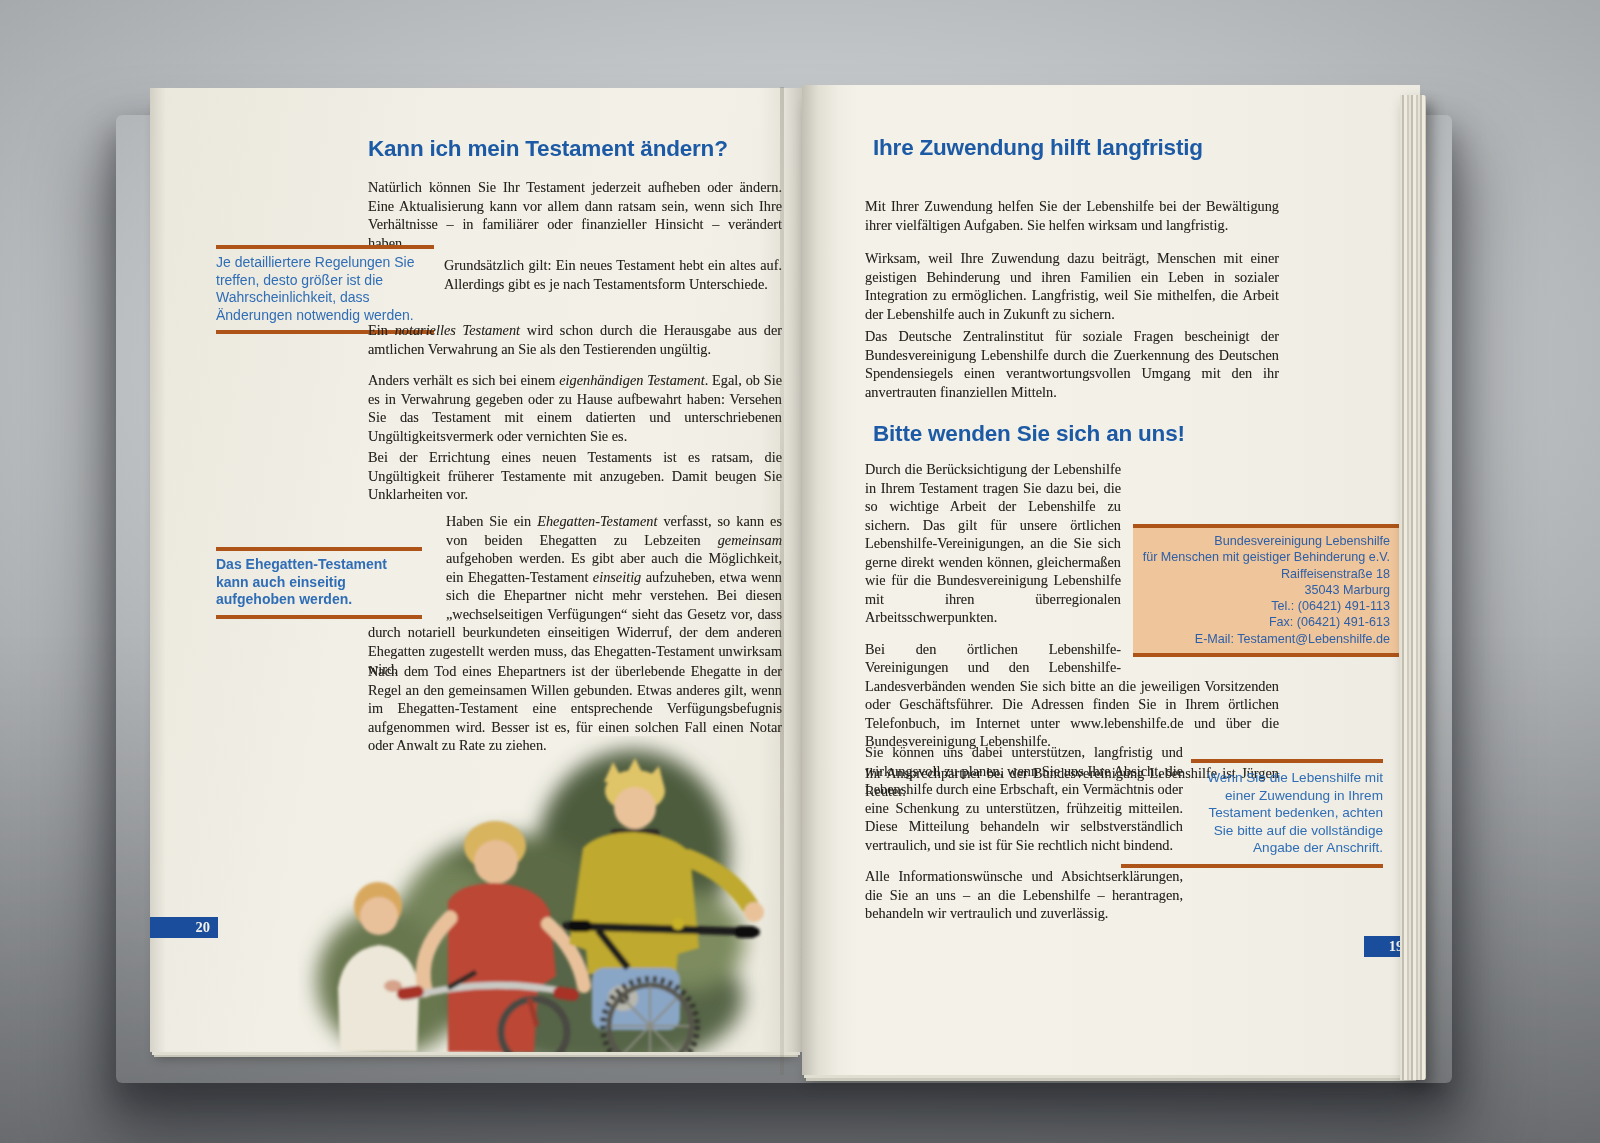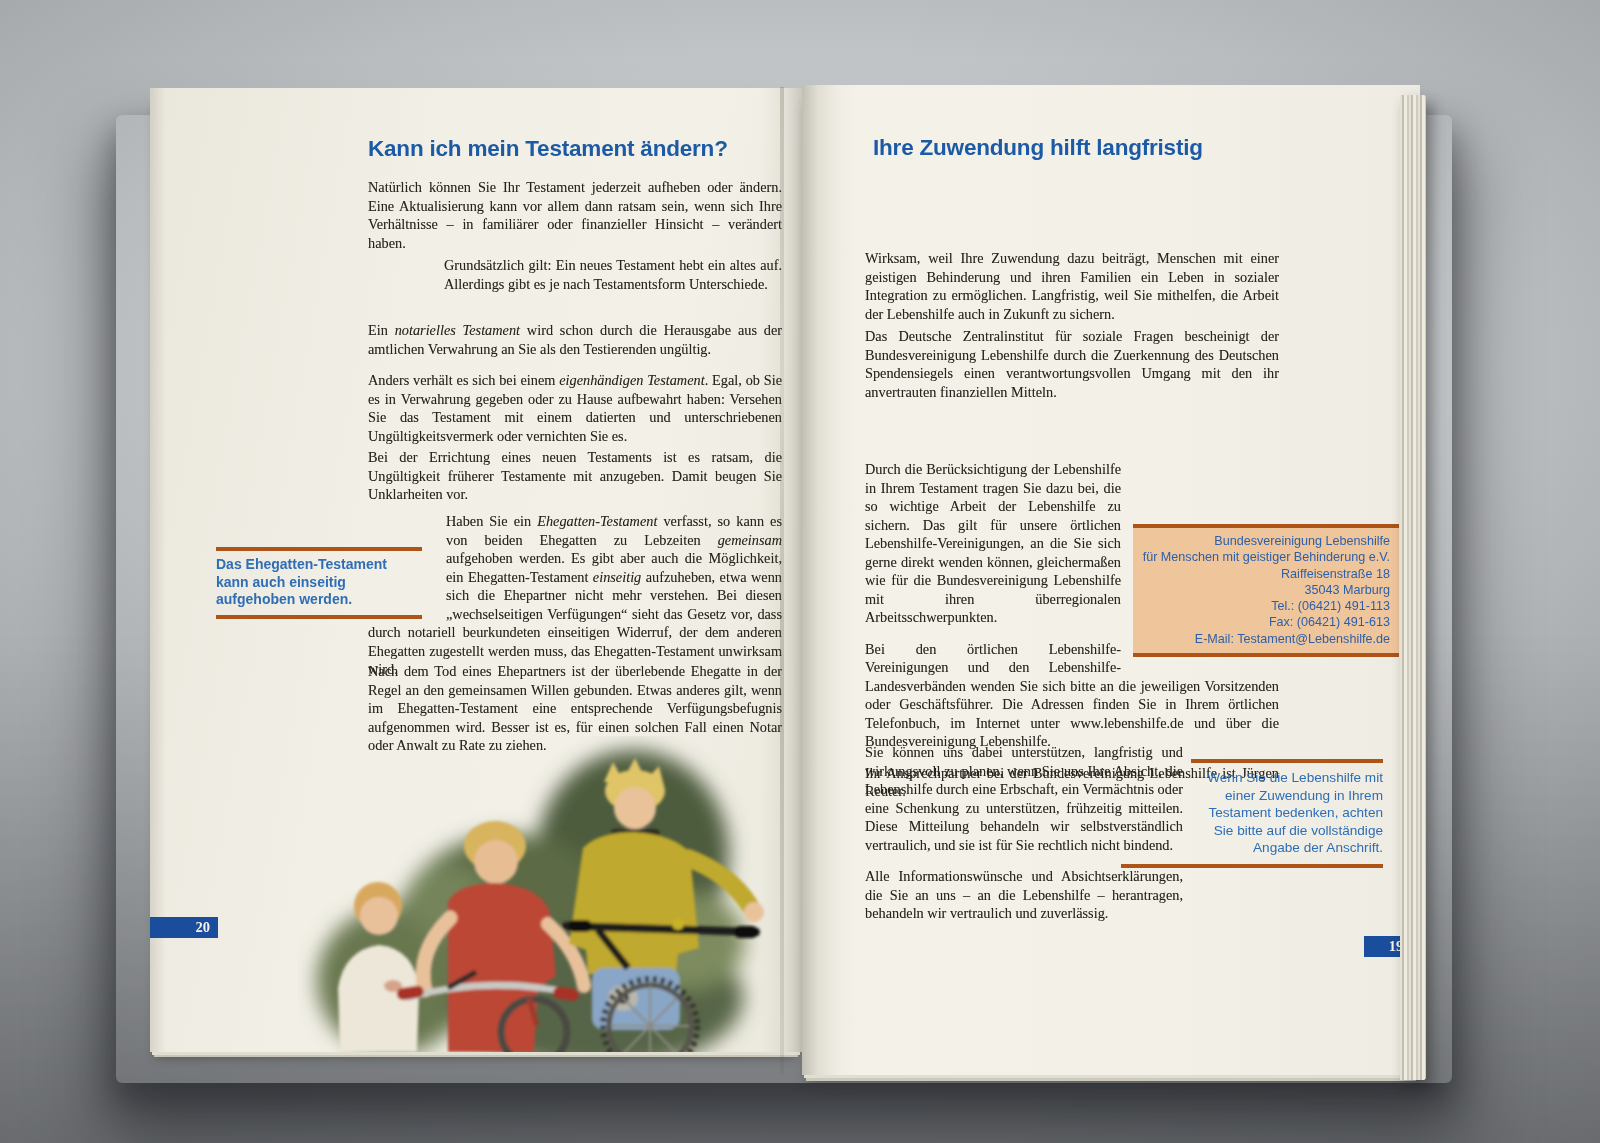--- a/index.html
+++ b/index.html
@@ -93,20 +93,23 @@
 
 <div class="scene">
   <div class="book">
     <div class="book-shadow"></div>
 
     <div class="page page-left">
       <h1 class="h-title" style="left:218px;top:48px;">Kann ich mein Testament ändern?</h1>
 
       <p class="body-p" style="left:218px;top:90px;width:414px;"><span>Natürlich können Sie Ihr Testament jederzeit aufheben oder ändern. Eine Aktualisierung kann vor allem dann ratsam sein, wenn sich Ihre Verhältnisse – in familiärer oder finanzieller Hinsicht – verändert haben.</span></p>
 
+      <aside class="margin-note" style="left:66px;top:157px;width:218px;">
+        <span>Je detailliertere Regelungen Sie treffen, desto größer ist die Wahrscheinlichkeit, dass Änderungen notwendig werden.</span>
+      </aside>
 
       <p class="body-p" style="left:294px;top:168px;width:338px;"><span>Grundsätzlich gilt: Ein neues Testament hebt ein altes auf. Allerdings gibt es je nach Testamentsform Unterschiede.</span></p>
 
       <p class="body-p" style="left:218px;top:233px;width:414px;"><span>Ein </span><i>notarielles Testament</i><span> wird schon durch die Herausgabe aus der amtlichen Verwahrung an Sie als den Testierenden ungültig.</span></p>
 
       <p class="body-p" style="left:218px;top:283px;width:414px;"><span>Anders verhält es sich bei einem </span><i>eigenhändigen Testament</i><span>. Egal, ob Sie es in Verwahrung gegeben oder zu Hause aufbewahrt haben: Versehen Sie das Testament mit einem datierten und unterschriebenen Ungültigkeitsvermerk oder vernichten Sie es.</span></p>
 
       <p class="body-p" style="left:218px;top:360px;width:414px;"><span>Bei der Errichtung eines neuen Testaments ist es ratsam, die Ungültigkeit früherer Testamente mit anzugeben. Damit beugen Sie Unklarheiten vor.</span></p>
 
       <p class="body-p" style="left:218px;top:424px;width:414px;"><span class="indent-spacer"></span><span>Haben Sie ein </span><i>Ehegatten-Testament</i><span> verfasst, so kann es von beiden Ehegatten zu Lebzeiten </span><i>gemeinsam</i><span> aufgehoben werden. Es gibt aber auch die Möglichkeit, ein Ehegatten-Testament </span><i>einseitig</i><span> aufzuheben, etwa wenn sich die Ehepartner nicht mehr verstehen. Bei diesen „wechselseitigen Verfügungen“ sieht das Gesetz vor, dass durch notariell beurkundeten einseitigen Widerruf, der dem anderen Ehegatten zugestellt werden muss, das Ehegatten-Testament unwirksam wird.</span></p>
@@ -178,25 +181,27 @@
           </g>
         </svg>
       </div>
 
       <div class="pagenum pagenum-left">20</div>
     </div>
 
     <div class="page page-right">
       <h1 class="h-title" style="left:71px;top:50px;">Ihre Zuwendung hilft langfristig</h1>
 
+      <p class="body-p" style="left:63px;top:112px;width:414px;"><span>Mit Ihrer Zuwendung helfen Sie der Lebenshilfe bei der Bewältigung ihrer vielfältigen Aufgaben. Sie helfen wirksam und langfristig.</span></p>
 
       <p class="body-p" style="left:63px;top:242px;width:414px;"><span>Das Deutsche Zentralinstitut für soziale Fragen bescheinigt der Bundesvereinigung Lebenshilfe durch die Zuerkennung des Deutschen Spendensiegels einen verantwortungsvollen Umgang mit den ihr anvertrauten finanziellen Mitteln.</span></p>
 
       <p class="body-p" style="left:63px;top:164px;width:414px;"><span>Wirksam, weil Ihre Zuwendung dazu beiträgt, Menschen mit einer geistigen Behinderung und ihren Familien ein Leben in sozialer Integration zu ermöglichen. Langfristig, weil Sie mithelfen, die Arbeit der Lebenshilfe auch in Zukunft zu sichern.</span></p>
 
+      <h1 class="h-title" style="left:71px;top:336px;">Bitte wenden Sie sich an uns!</h1>
 
       <div class="flow-block" style="left:63px;top:375px;width:414px;">
         <div class="addr-float">
           <div class="address-box">
               <div>Bundesvereinigung Lebenshilfe</div>
               <div>für Menschen mit geistiger Behinderung e.V.</div>
               <div>Raiffeisenstraße 18</div>
               <div>35043 Marburg</div>
               <div>Tel.: (06421) 491-113</div>
               <div>Fax: (06421) 491-613</div>

